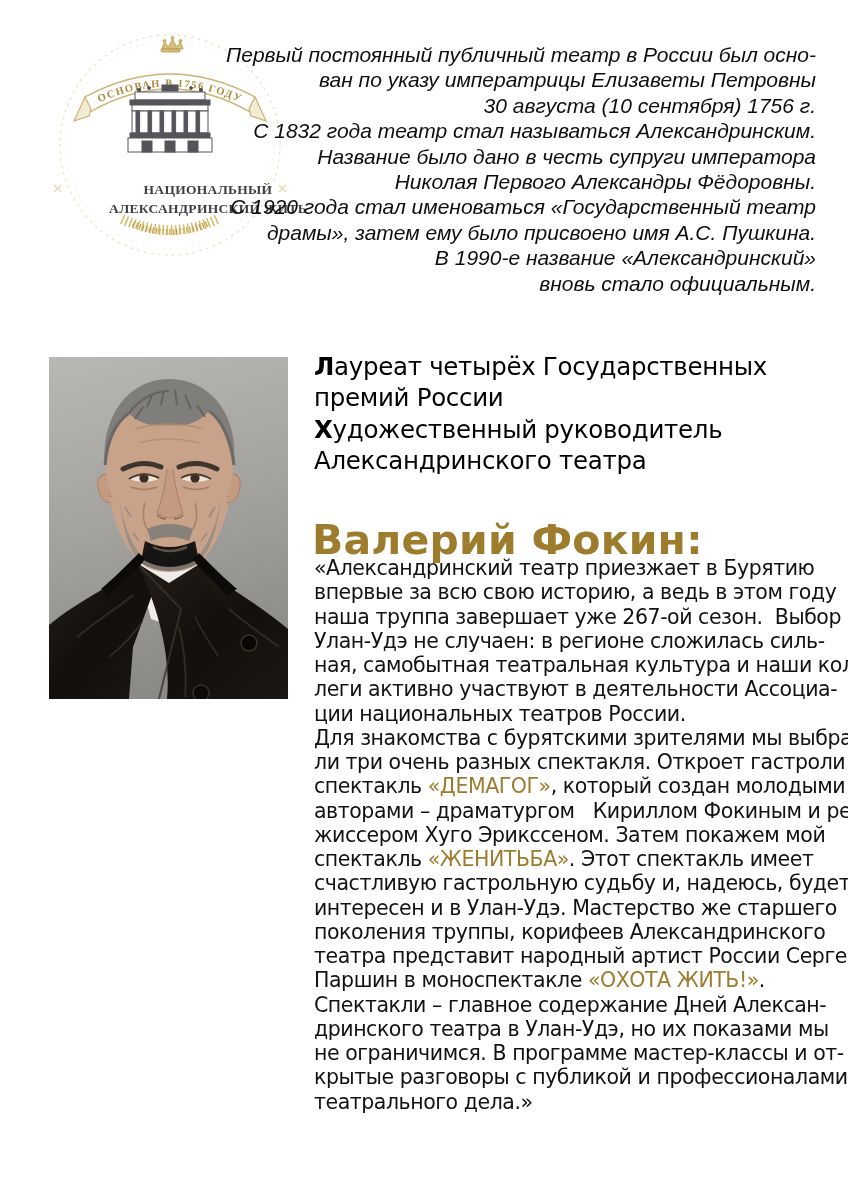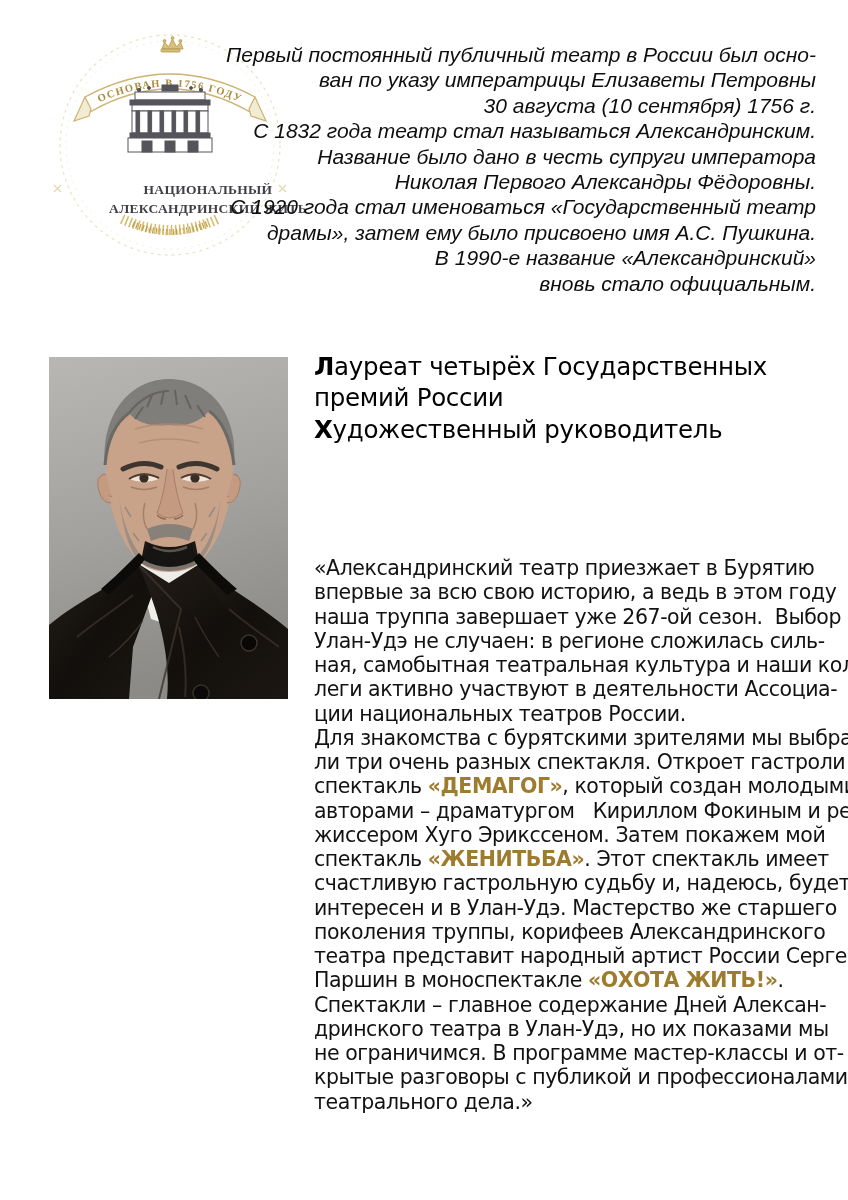--- a/index.html
+++ b/index.html
@@ -35,21 +35,21 @@
   .titles b{font-weight:700;}
   .person-name{
     position:absolute;left:312px;top:516px;width:520px;
     font-size:41px;font-weight:700;color:var(--accent);letter-spacing:.2px;
   }
   .quote{
     position:absolute;left:314px;top:556px;width:524px;
     font-size:20.5px;line-height:24.25px;letter-spacing:-.45px;color:#121212;
     white-space:pre;
   }
-  .quote .accent{color:var(--accent);font-weight:700;}
+  .quote .accent{color:var(--accent);font-weight:400;}
   .line{white-space:pre;}
 </style>
 </head>
 <body>
 
 <div id="page" style="--accent: #9d7c2d; --logo-text: #403e44;">
 
   <div class="logo-wrap">
     <svg viewBox="0 0 268 228">
 
@@ -178,18 +178,19 @@
 
       <path d="M86,72 q34,-10 68,0 M90,86 q30,-8 60,0" stroke="#b08a71" stroke-width="1.4" fill="none" opacity="0.8"></path>
 
       <path d="M54,118 q-8,2 -4,16 q3,12 12,12 M186,118 q8,2 4,16 q-3,12 -12,12" fill="#c49a80" stroke="#a87f66" stroke-width="1"></path>
 
       <path d="M60,238 C76,222 90,212 96,202 L90,196 C78,208 64,222 52,232 Z" fill="#0d0b09"></path>
       <path d="M178,238 C162,222 150,212 144,202 L150,196 C162,208 176,222 188,232 Z" fill="#0d0b09"></path>
     </svg>
   </div>
 
-  <div class="titles"><div class="line"><b>Л</b>ауреат четырёх Государственных</div><div class="line">премий России</div><div class="line"><b>Х</b>удожественный руководитель</div></div>
+  <div class="titles"><div class="line"><b>Л</b>ауреат четырёх Государственных</div><div class="line">премий России</div><div class="line"><b>Х</b>удожественный руководитель</div><div class="line">Александринского театра</div></div>
 
+  <div class="person-name">Валерий Фокин:</div>
 
   <div class="quote"><div class="line"><span>«Александринский театр приезжает в Бурятию</span></div><div class="line"><span>впервые за всю свою историю, а ведь в этом году</span></div><div class="line"><span>наша труппа завершает уже 267-ой сезон.  Выбор</span></div><div class="line"><span>Улан-Удэ не случаен: в регионе сложилась силь-</span></div><div class="line"><span>ная, самобытная театральная культура и наши кол-</span></div><div class="line"><span>леги активно участвуют в деятельности Ассоциа-</span></div><div class="line"><span>ции национальных театров России.</span></div><div class="line"><span>Для знакомства с бурятскими зрителями мы выбра-</span></div><div class="line"><span>ли три очень разных спектакля. Откроет гастроли</span></div><div class="line"><span>спектакль </span><span class="accent">«ДЕМАГОГ»</span><span>, который создан молодыми</span></div><div class="line"><span>авторами – драматургом   Кириллом Фокиным и ре-</span></div><div class="line"><span>жиссером Хуго Эрикссеном. Затем покажем мой</span></div><div class="line"><span>спектакль </span><span class="accent">«ЖЕНИТЬБА»</span><span>. Этот спектакль имеет</span></div><div class="line"><span>счастливую гастрольную судьбу и, надеюсь, будет</span></div><div class="line"><span>интересен и в Улан-Удэ. Мастерство же старшего</span></div><div class="line"><span>поколения труппы, корифеев Александринского</span></div><div class="line"><span>театра представит народный артист России Сергей</span></div><div class="line"><span>Паршин в моноспектакле </span><span class="accent">«ОХОТА ЖИТЬ!»</span><span>.</span></div><div class="line"><span>Спектакли – главное содержание Дней Алексан-</span></div><div class="line"><span>дринского театра в Улан-Удэ, но их показами мы</span></div><div class="line"><span>не ограничимся. В программе мастер-классы и от-</span></div><div class="line"><span>крытые разговоры с публикой и профессионалами</span></div><div class="line"><span>театрального дела.»</span></div></div>
 
 </div>
 
 </body></html>

